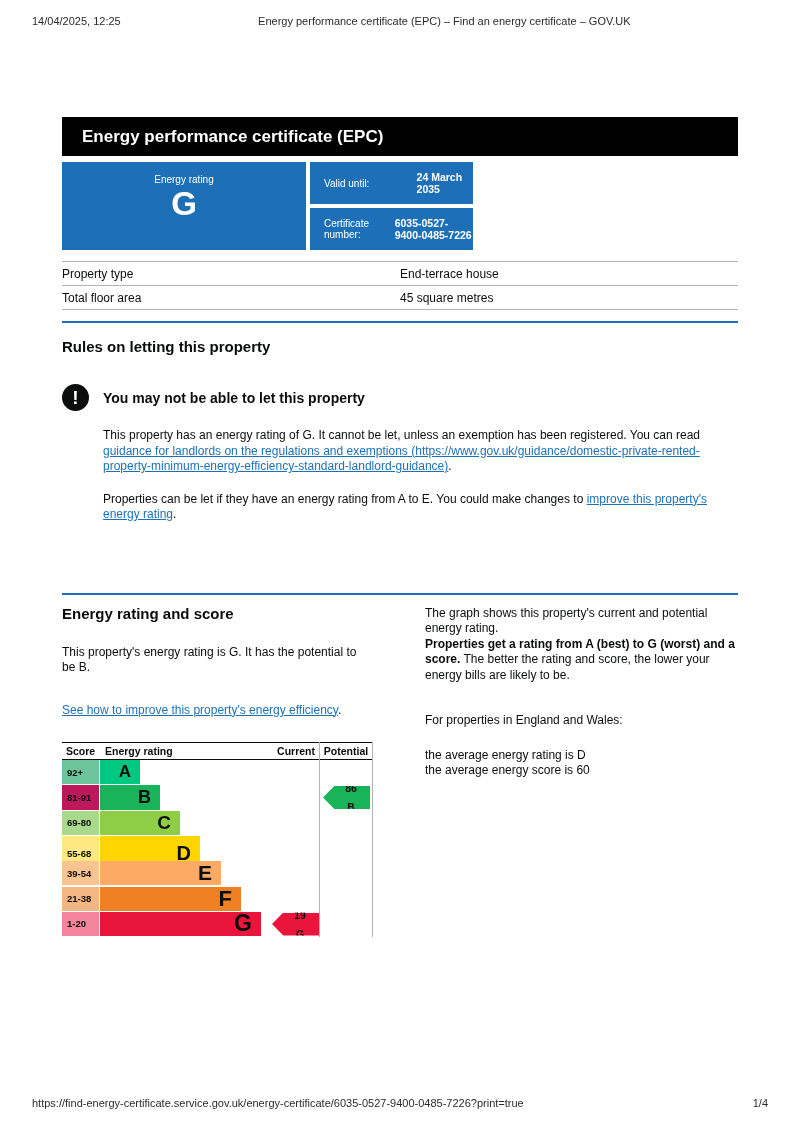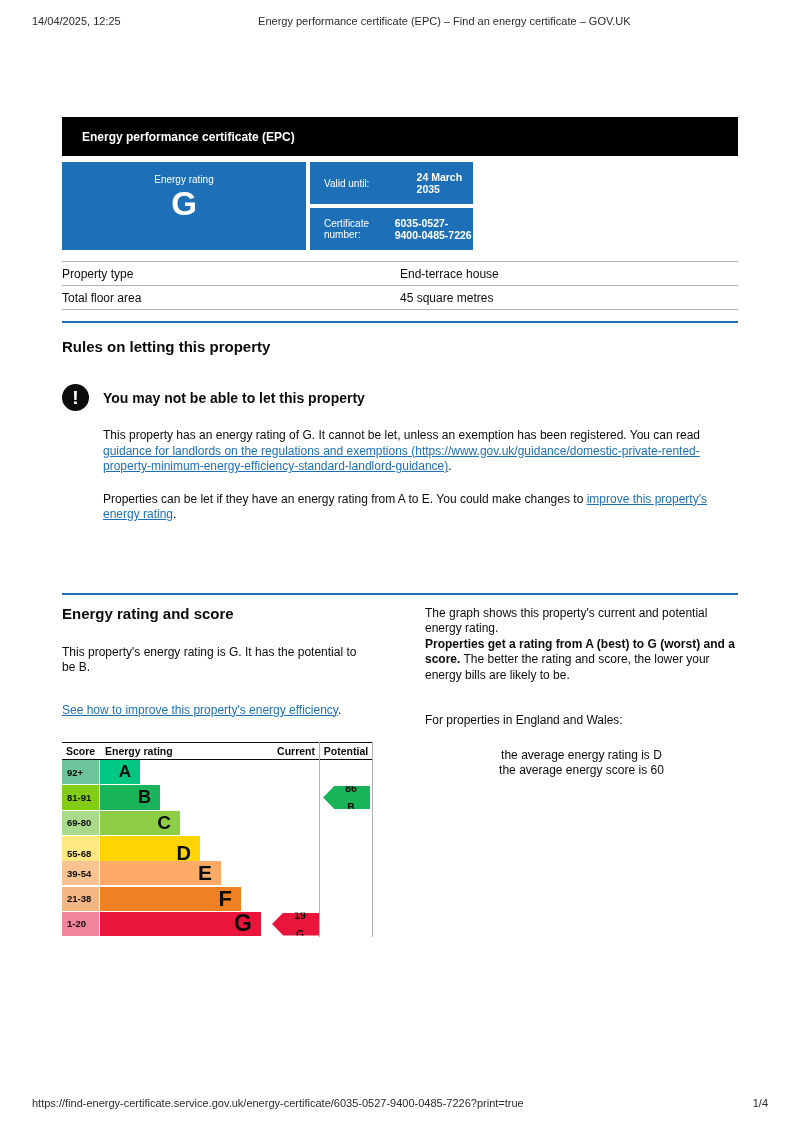--- a/index.html
+++ b/index.html
@@ -12,21 +12,21 @@
   .print-header .ph-date { white-space:nowrap; }
   .print-header .ph-title { flex:1; text-align:center; }
   .print-footer { position:absolute; top:1097px; left:32px; right:32px;
     display:flex; justify-content:space-between; font-size:11px; color:#2b2b2b; }
 
   main { position:absolute; top:117px; left:62px; width:676px; }
 
   
   .epc-banner { background:#000000; color:#ffffff; height:39px;
     display:flex; align-items:center; padding-left:20px;
-    font-size:12px; font-weight:bold; }
+    font-size:17px; font-weight:bold; }
 
   
   .summary-grid { margin-top:6px; display:grid;
     grid-template-columns:244px 96px 1fr; gap:4px; height:88px; }
   .blue-panel { background:#1d70b8; color:#ffffff; }
   .address-panel { padding:13px 10px 0 13px; font-size:9.5px; line-height:13.5px; }
   .rating-panel { text-align:center; padding-top:12px; }
   .rating-panel .rating-label { font-size:10px; }
   .rating-panel .rating-value { font-size:33px; font-weight:bold; line-height:38px; }
   .meta-col { display:grid; grid-template-rows:1fr 1fr; gap:4px; }
@@ -58,21 +58,21 @@
 
   
   .two-col { margin-top:10px; display:flex; }
   .col-left { width:311px; margin-right:52px; flex:0 0 311px; }
   .col-right { flex:1; font-size:12px; line-height:15.5px; }
   .col-left .intro { margin-top:23px; font-size:12px; line-height:15.5px; }
   .col-left .improve { margin-top:27px; font-size:12px; line-height:15.5px; }
   .col-right .rp1 { margin-top:1px; }
   .col-right .rp2 { }
   .col-right .rp3 { margin-top:30px; }
-  .col-right .rp4 { margin-top:19px;text-align:center; }
+  .col-right .rp4 { margin-top:19px; }
   .bold { font-weight:bold; }
 
   
   .epc-chart { position:relative; margin-top:24px; width:311px; height:196px; }
   .chart-line { position:absolute; left:0; right:0; height:1px; background:#0b0c0c; }
   .chart-line.top { top:0; }
   .chart-line.head { top:17px; }
   .chart-vline { position:absolute; top:0; bottom:1px; width:1px; background:#b1b4b6; }
   .chart-vline.v1 { left:257px; }
   .chart-vline.v2 { left:310px; }
@@ -162,21 +162,21 @@
         <div class="chart-vline v2"></div>
         <span class="chart-h h-score">Score</span>
         <span class="chart-h h-rating">Energy rating</span>
         <span class="chart-h h-current">Current</span>
         <span class="chart-h h-potential">Potential</span>
       <div class="epc-row" style="top: 18px; height: 24.3px;">
             <div class="epc-score" style="background: rgb(110, 196, 154);">92+</div>
             <div class="epc-band" style="background: rgb(0, 199, 129); width: 40px; font-size: 17px;">A</div>
           </div>
           <div class="epc-row" style="top: 43.3px; height: 24.3px;">
-            <div class="epc-score" style="background: #84cc16;">81-91</div>
+            <div class="epc-score" style="background: #be185d;">81-91</div>
             <div class="epc-band" style="background: rgb(25, 180, 89); width: 60px; font-size: 18px;">B</div>
           </div>
           <div class="epc-row" style="top: 68.6px; height: 24.3px;">
             <div class="epc-score" style="background: rgb(169, 218, 140);">69-80</div>
             <div class="epc-band" style="background: rgb(141, 206, 70); width: 80px; font-size: 19px;">C</div>
           </div>
           <div class="epc-row" style="top: 93.9px; height: 36px;">
             <div class="epc-score" style="background: rgb(255, 232, 127);">55-68</div>
             <div class="epc-band" style="background: rgb(255, 213, 0); width: 100px; font-size: 20px;">D</div>
           </div>

